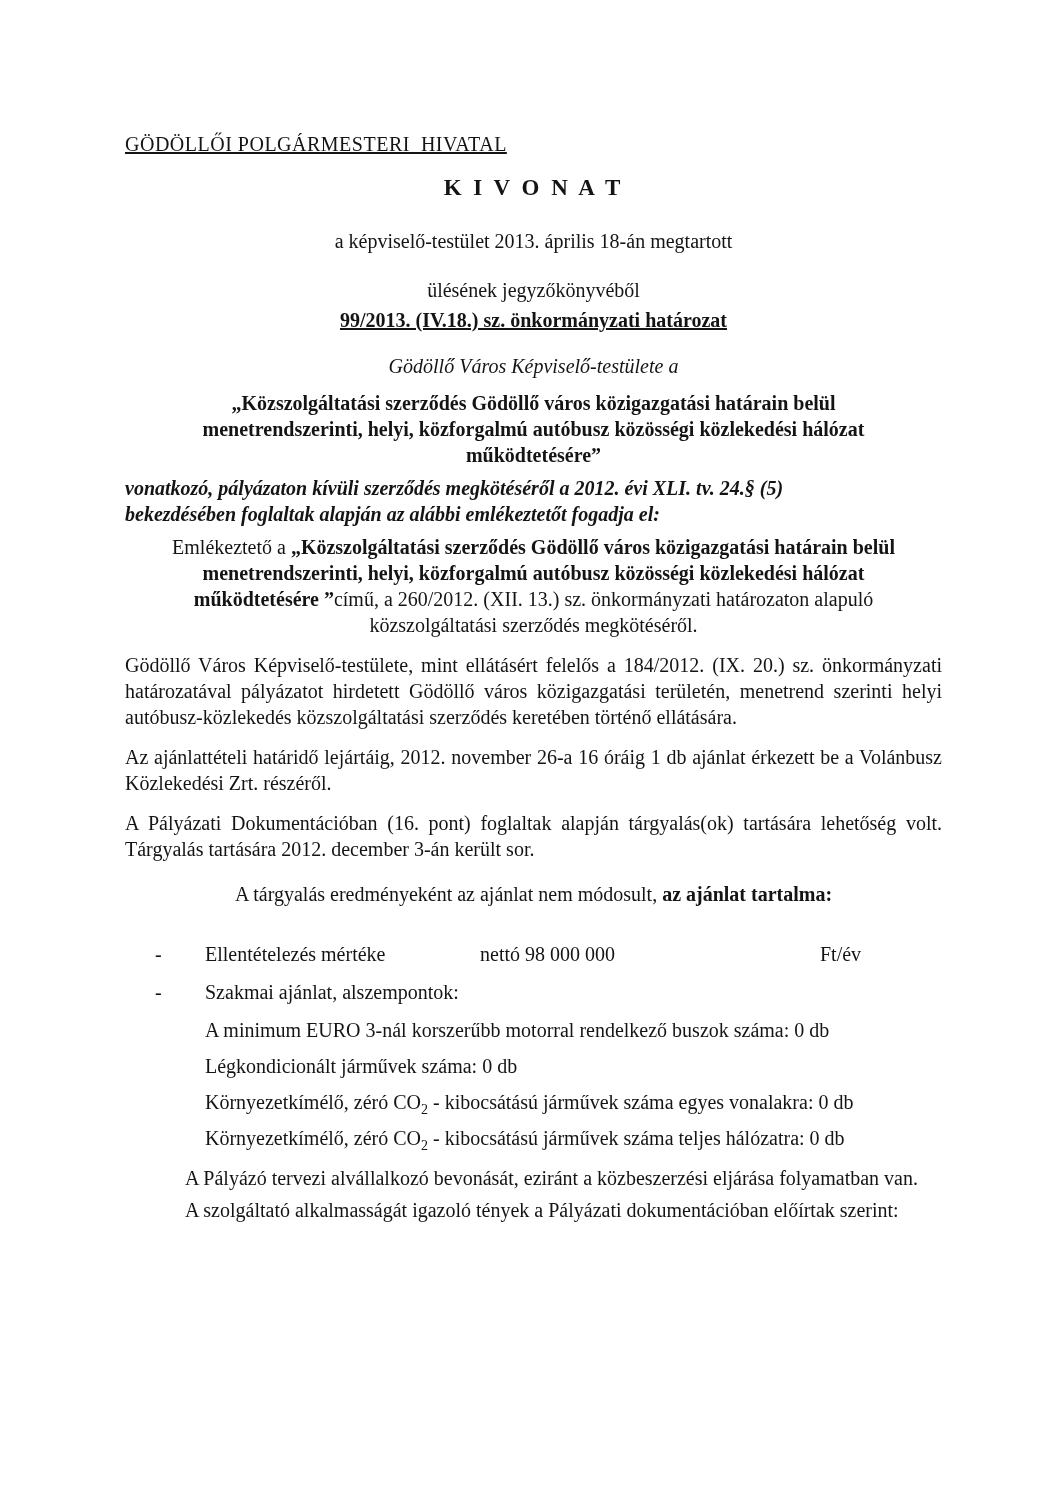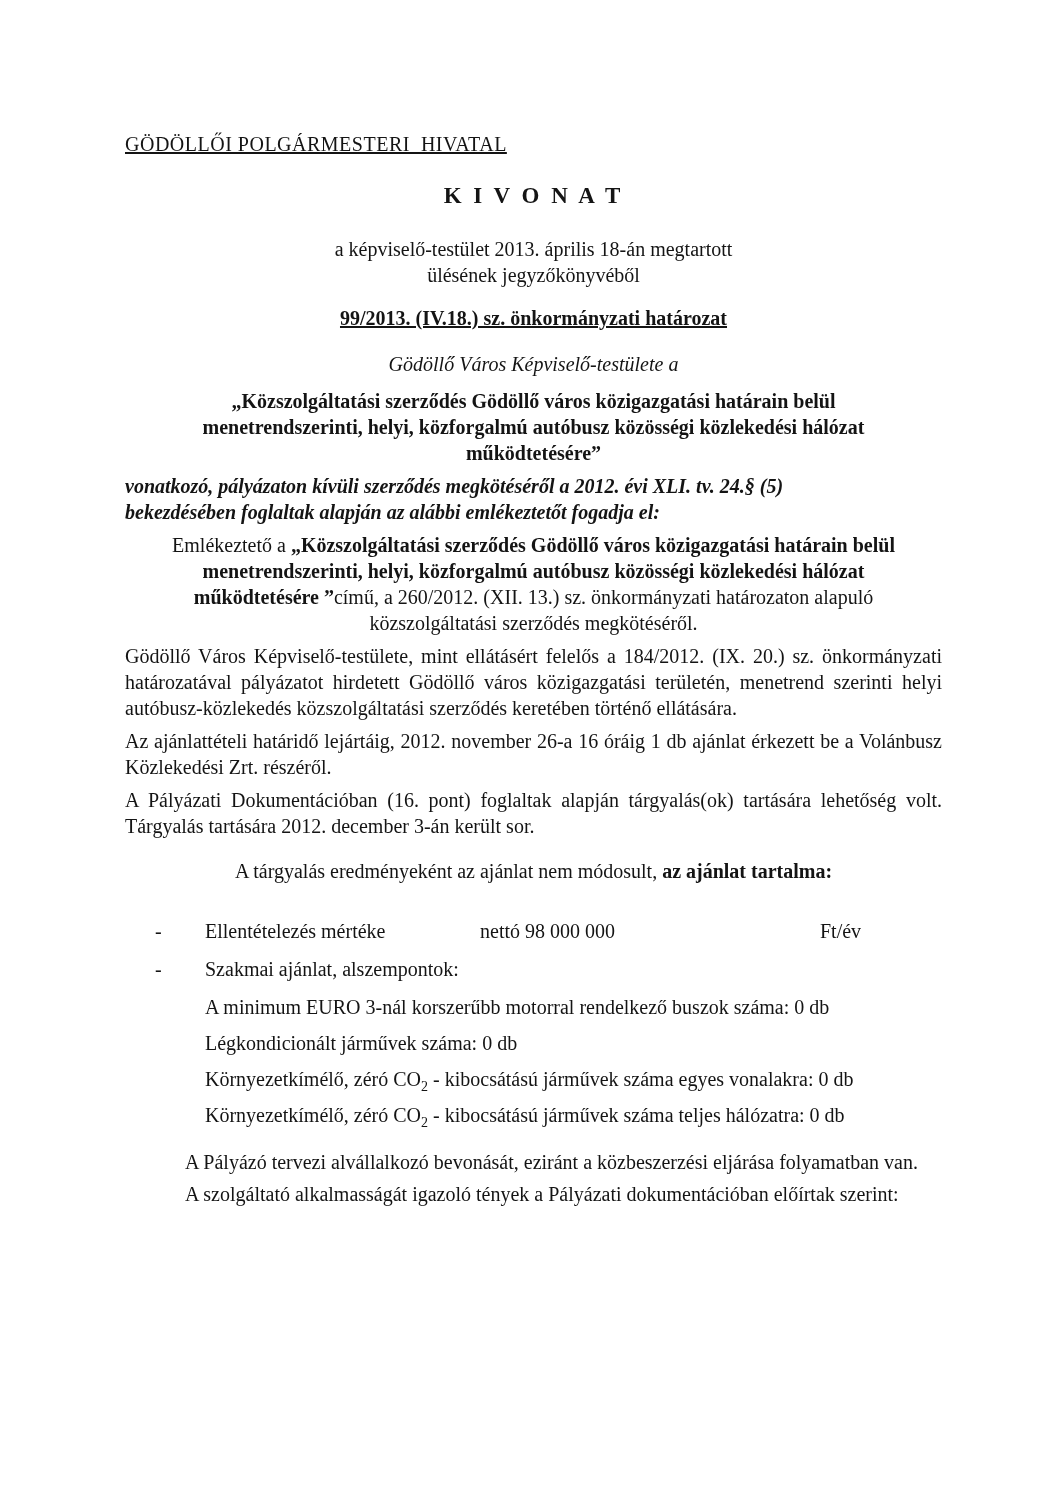--- a/index.html
+++ b/index.html
@@ -16,30 +16,30 @@
     padding: 131px 116px 0 125px;
     overflow: hidden;
   }
   .office-name {
     text-decoration: underline;
     letter-spacing: 0.5px;
     white-space: pre;
   }
   .doc-number { margin-top: 1px; }
   .title {
-    margin-top: 26px;
+    margin-top: 18px;
     text-align: center;
     font-weight: bold;
     font-size: 23px;
     letter-spacing: 3px;
   }
-  .center { text-align: center; }
+  .center { text-align: center; margin-top: 23px; }
   .intro { margin-top: 27px; }
   .res-heading {
-    margin-top: 17px;
+    margin-top: 4px;
     text-align: center;
     font-weight: bold;
     text-decoration: underline;
   }
   .council-line {
     margin-top: 20px;
     text-align: center;
     font-style: italic;
     font-weight: normal;
   }
@@ -48,36 +48,36 @@
     text-align: center;
     font-weight: bold;
   }
   .italic-block {
     margin-top: 7px;
     font-style: italic;
     font-weight: bold;
   }
   .memo-block { margin-top: 7px; text-align: center; }
   .b { font-weight: bold; }
-  .para { margin-top: 7px; text-align: justify; }
+  .para { margin-top: 14px; text-align: justify; }
   .para-p4 { margin-top: 19px; text-align: center; font-family: Liberation Serif, serif; }
   .bullet-row {
     margin-top: 34px;
     display: grid;
     grid-template-columns: 50px 275px 340px auto;
     padding-left: 30px;
   }
   .bullet-row.second { margin-top: 12px; grid-template-columns: 50px auto; }
   .dash { }
   .sub-list { padding-left: 80px; }
   .sub-item { margin-top: 10px; }
   .sub-item:first-child { margin-top: 12px; }
   sub { font-size: 14px; line-height: 0; }
   .closing-para {
-    margin-top: 21px;
+    margin-top: 14px;
     padding-left: 60px;
     text-align: justify;
   }
   .closing-para.last { margin-top: 6px; }
 </style>
 </head>
 <body>
 
 <div class="page">
 

